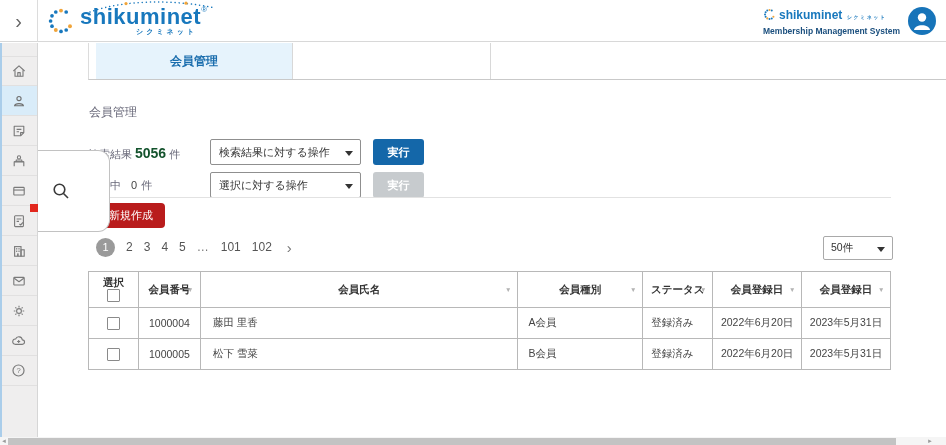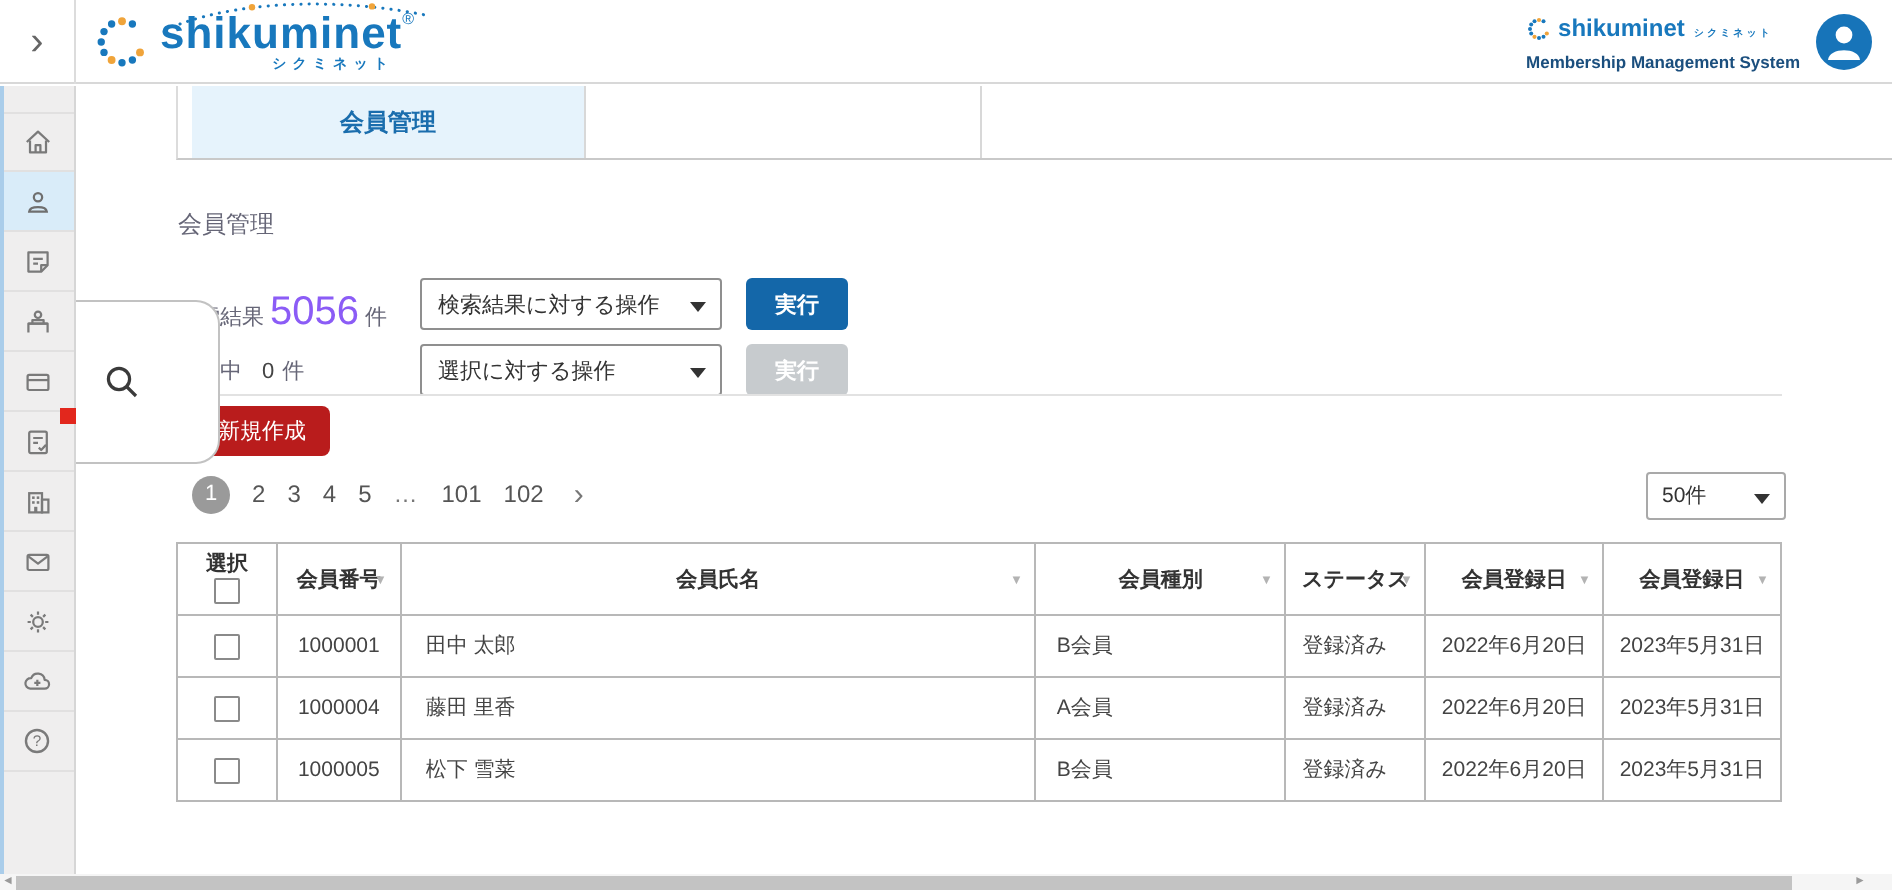--- a/index.html
+++ b/index.html
@@ -50,21 +50,21 @@
   .tab-active { position:absolute; left:7px; top:0; width:197px; height:100%;
     background:#e6f3fc; color:#1a6dad; font-weight:bold; font-size:12px;
     display:flex; align-items:center; justify-content:center; border-right:1px solid #d8d8d8; cursor:pointer; }
   .tab-empty { position:absolute; left:204px; top:0; width:198px; height:100%;
     border-right:1px solid #d8d8d8; cursor:pointer; }
 
   
   .page-title { position:absolute; left:89px; top:104px; font-size:12px; color:#667; }
 
   .lbl { font-size:11px; color:#667; }
-  .cnt-big { font-size:20px; font-weight:400; color:#8b5cf6; margin:0 3px; }
+  .cnt-big { font-size:14px; font-weight:700; color:#14532d; margin:0 3px; }
   .row-search { position:absolute; left:88px; top:145px; display:flex; align-items:baseline; }
   .row-select { position:absolute; left:88px; top:178px; display:flex; align-items:baseline; }
   .row-select .cnt-sm { font-size:11px; color:#444; margin:0 4px 0 10px; }
 
   .selbox { position:absolute; width:151px; height:26px; background:#fff; border:1px solid #8f8f8f;
     border-radius:2px; font-size:11px; color:#333; display:flex; align-items:center;
     padding:0 18px 0 8px; cursor:pointer; }
   .selbox::after { content:""; position:absolute; right:7px; top:11px;
     border-left:4px solid transparent; border-right:4px solid transparent; border-top:5px solid #333; }
   .sel1 { left:210px; top:139px; }
@@ -335,29 +335,20 @@
       <th class="caret-sort">会員氏名</th>
       <th class="caret-sort">会員種別</th>
       <th class="caret-sort">ステータス</th>
       <th class="caret-sort">会員登録日</th>
       <th class="caret-sort">会員登録日</th>
     </tr>
   </thead>
   <tbody>
       <tr>
         <td class="c-sel"><input type="checkbox" style=""></td>
-        <td class="c0">1000001</td>
-        <td class="c1">田中 太郎</td>
-        <td class="c2">B会員</td>
-        <td class="c3">登録済み</td>
-        <td class="c4">2022年6月20日</td>
-        <td class="c5">2023年5月31日</td>
-      </tr>
-      <tr>
-        <td class="c-sel"><input type="checkbox" style=""></td>
         <td class="c0">1000004</td>
         <td class="c1">藤田 里香</td>
         <td class="c2">A会員</td>
         <td class="c3">登録済み</td>
         <td class="c4">2022年6月20日</td>
         <td class="c5">2023年5月31日</td>
       </tr>
       <tr>
         <td class="c-sel"><input type="checkbox" style=""></td>
         <td class="c0">1000005</td>

